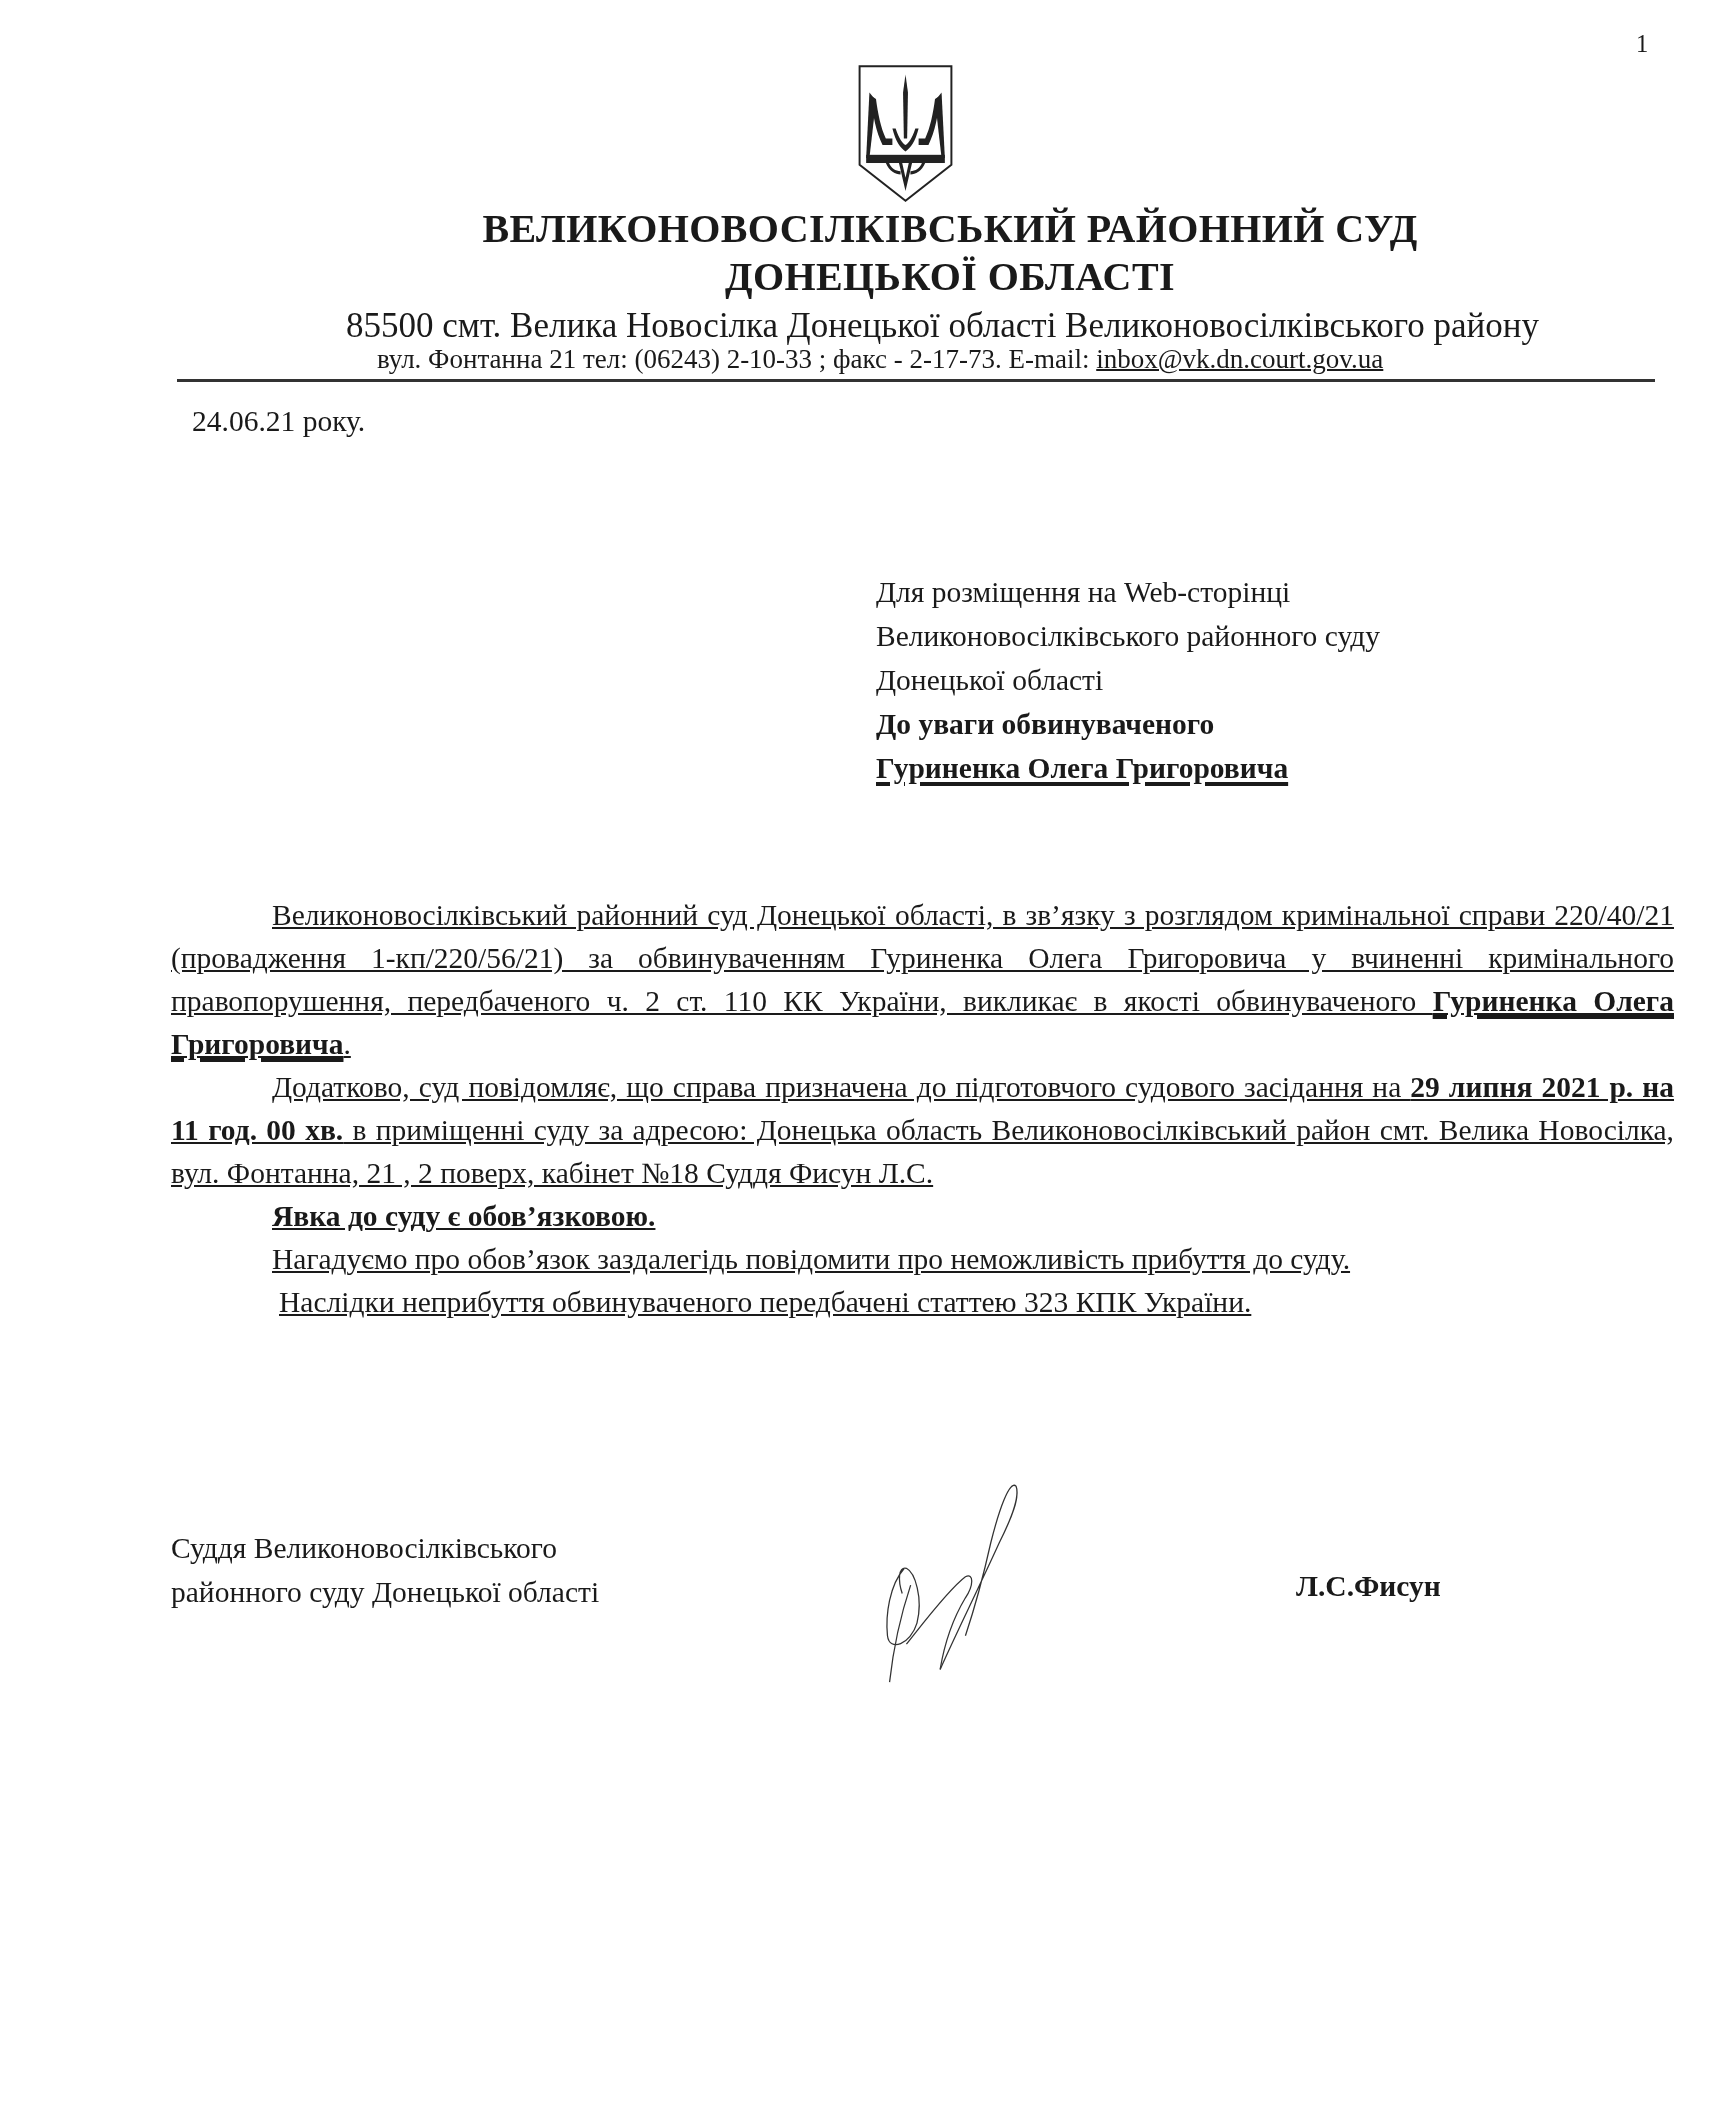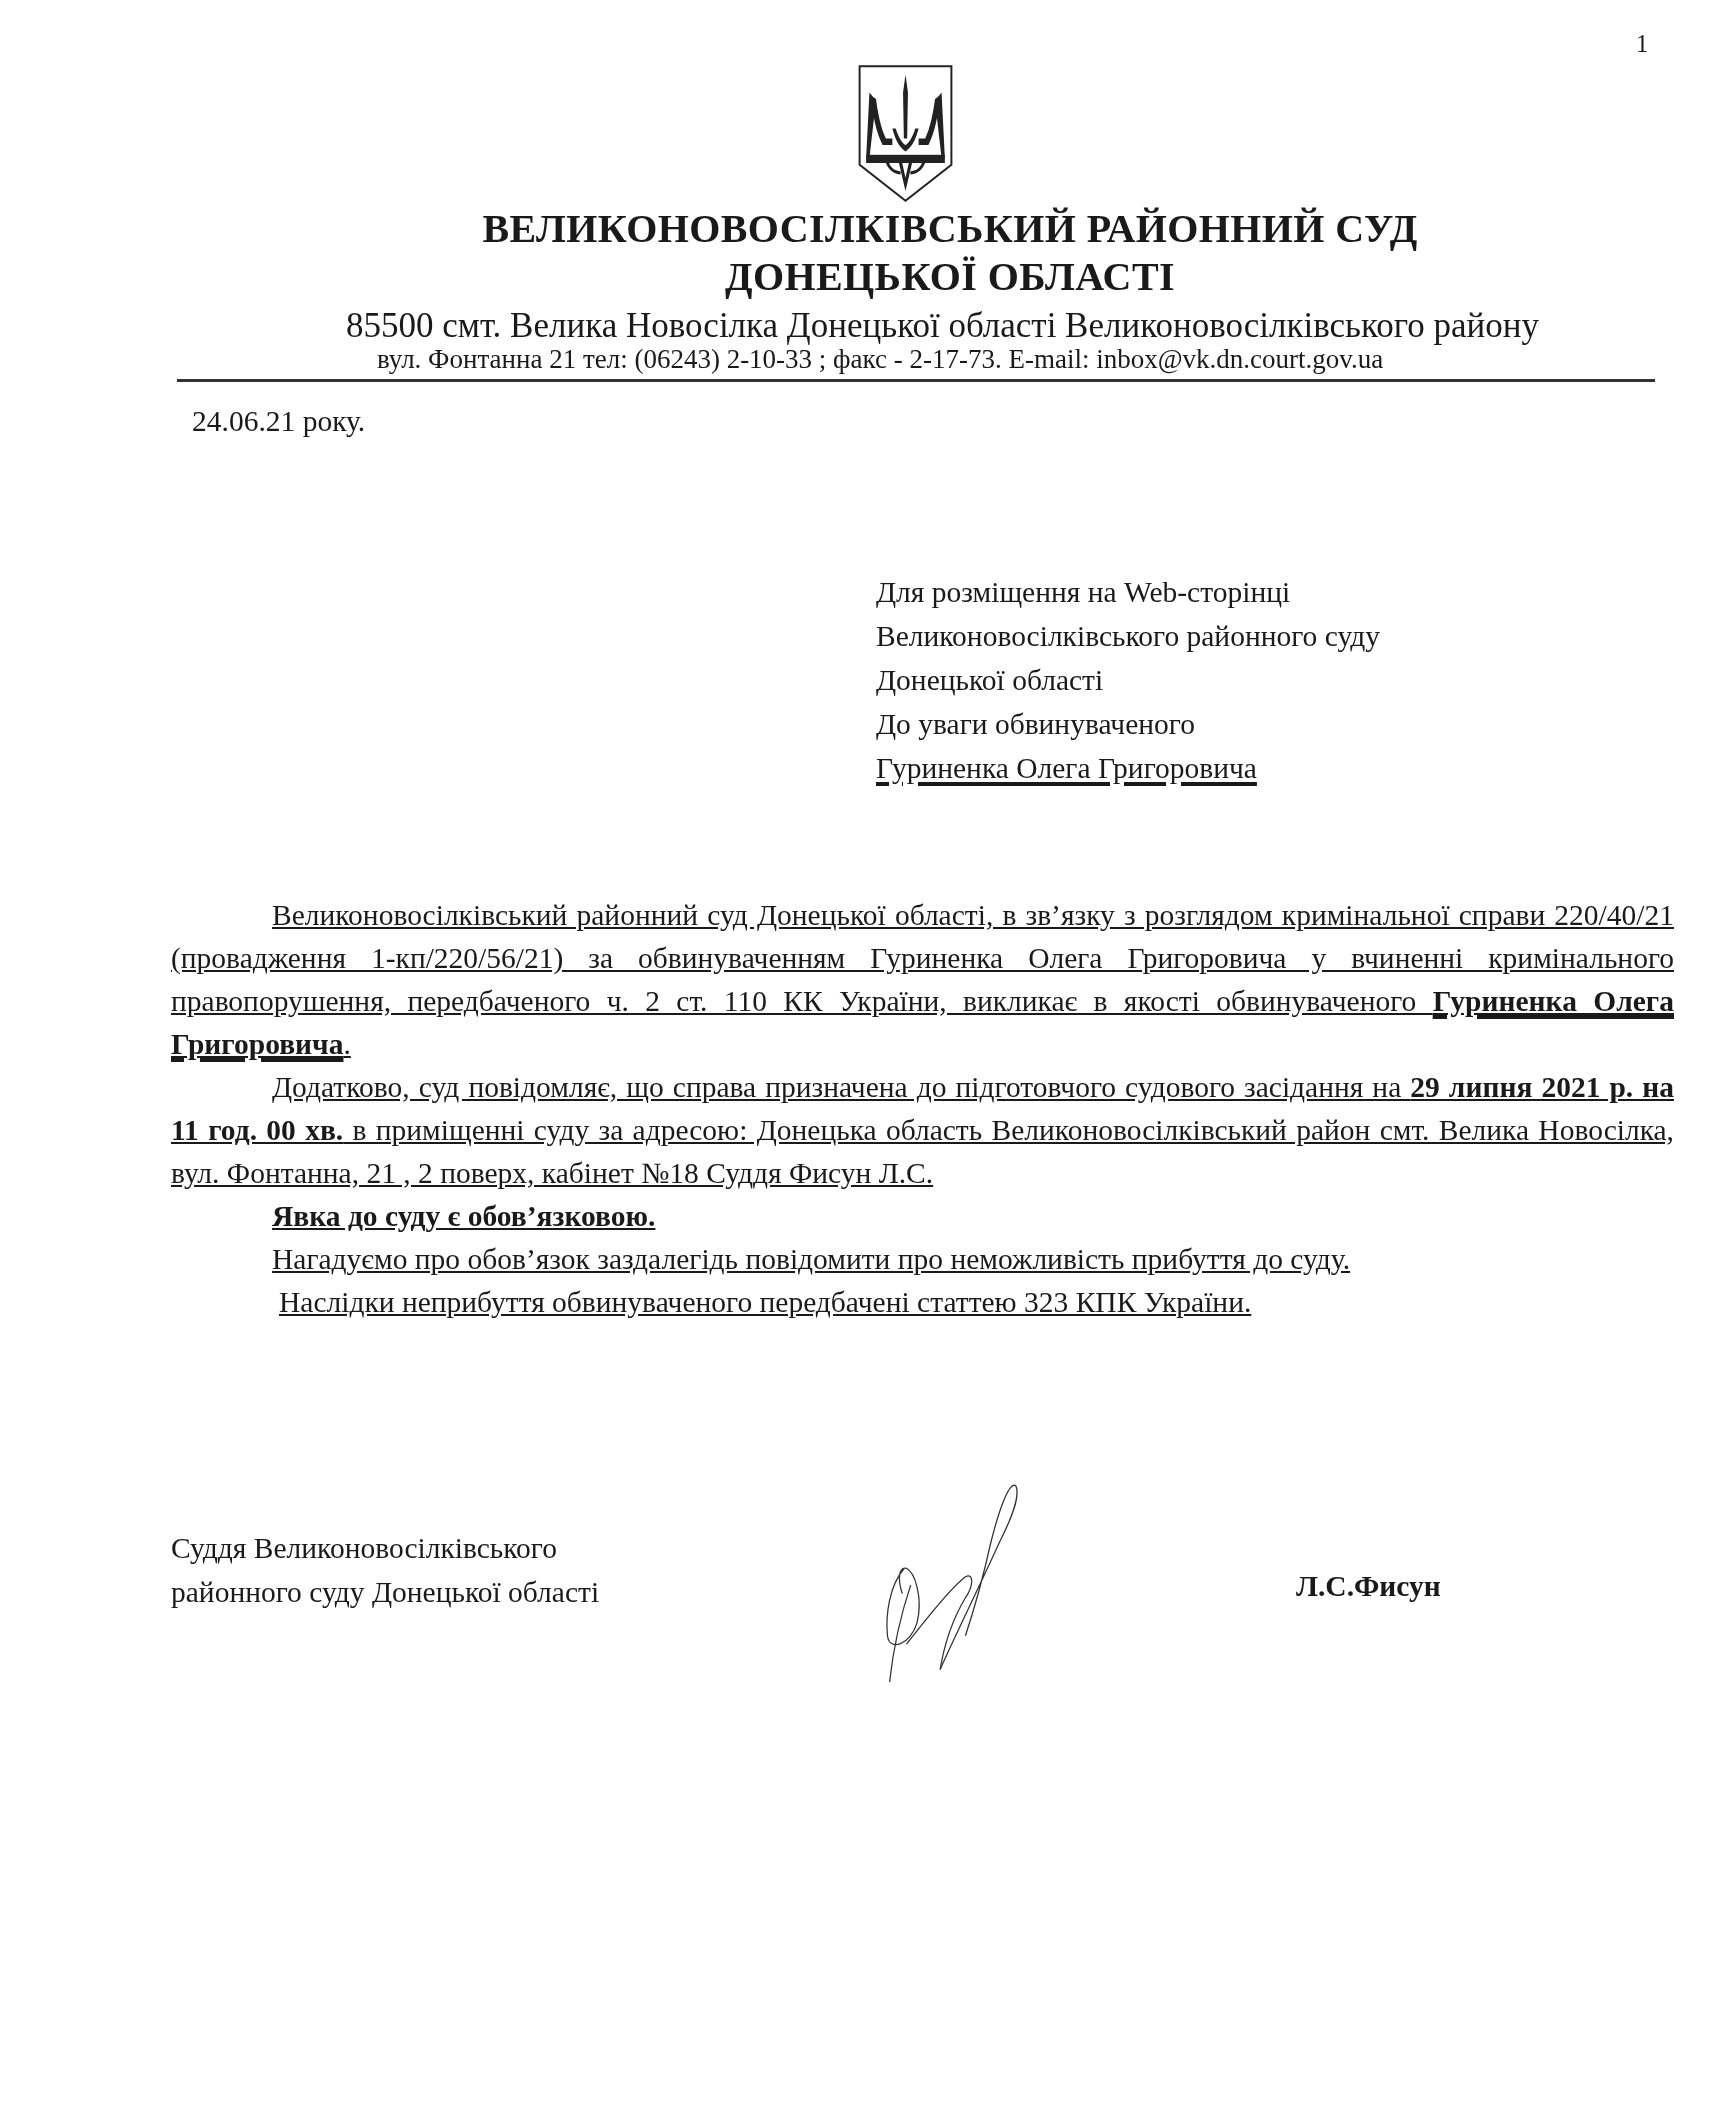--- a/index.html
+++ b/index.html
@@ -6,25 +6,25 @@
   body { width:1732px; height:2471px; position:relative; overflow:hidden;
          font-family:"Liberation Serif","DejaVu Serif",serif; color:#1a1a1a; }
   .abs { position:absolute; }
   .page-num { left:1636px; top:29.5px; font-size:24.5px; }
   .emblem { left:856px; top:63px; width:99px; height:141px; }
   .title { left:0; width:1732px; text-align:center; font-weight:bold; font-size:40px; line-height:1; letter-spacing:0.4px; }
   .t1 { top:209px; left:84px; width:1732px; }
   .t2 { top:257px; left:84px; width:1732px; }
   .addr { left:346px; top:306px; font-size:35px; white-space:nowrap; }
   .contact { left:377px; top:344px; font-size:27px; white-space:nowrap; }
-  .contact .email { text-decoration-thickness:2.1px; }
+  .contact .email { text-decoration:underline; text-decoration-thickness:2.1px; }
   .rule { left:177px; top:379px; width:1478px; height:3px; background:#333; }
   .date { left:192px; top:405px; font-size:29.5px; }
   .addressee { left:876px; top:535px; font-size:29.5px; line-height:44px;margin-top:35px; }
-  .addressee .b { font-weight:normal; }
+  .addressee .b { font-weight:bold; }
   .addressee .u { text-decoration:underline; text-decoration-thickness:3.8px; text-underline-offset:4.2px; }
   .body { left:171px; top:894px; width:1503px; font-size:29.5px; line-height:43px; text-align:justify; }
   .body p { margin:0; }
   .indent { text-indent:101px;text-decoration:underline; }
   .b { font-weight:bold; }
   .u { text-decoration:underline; text-decoration-thickness:3.8px; text-underline-offset:4.2px; }
   .sig-title { left:171px; top:1526px; font-size:29.5px; line-height:44px; font-weight:normal; }
   .sig-name { left:1296px; top:1570px; font-size:29.5px; font-weight:bold; }
   .signature { left:839px; top:1484px; width:295px; height:236px; }
 </style>

